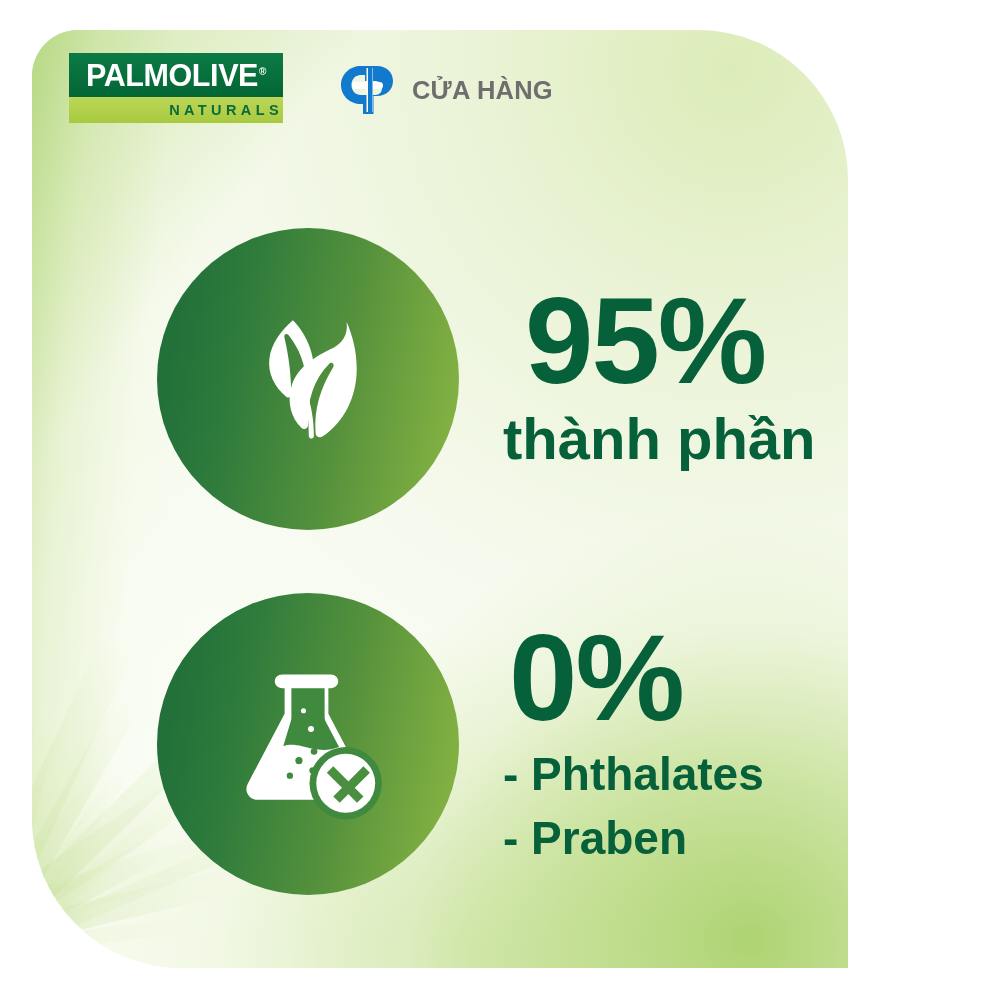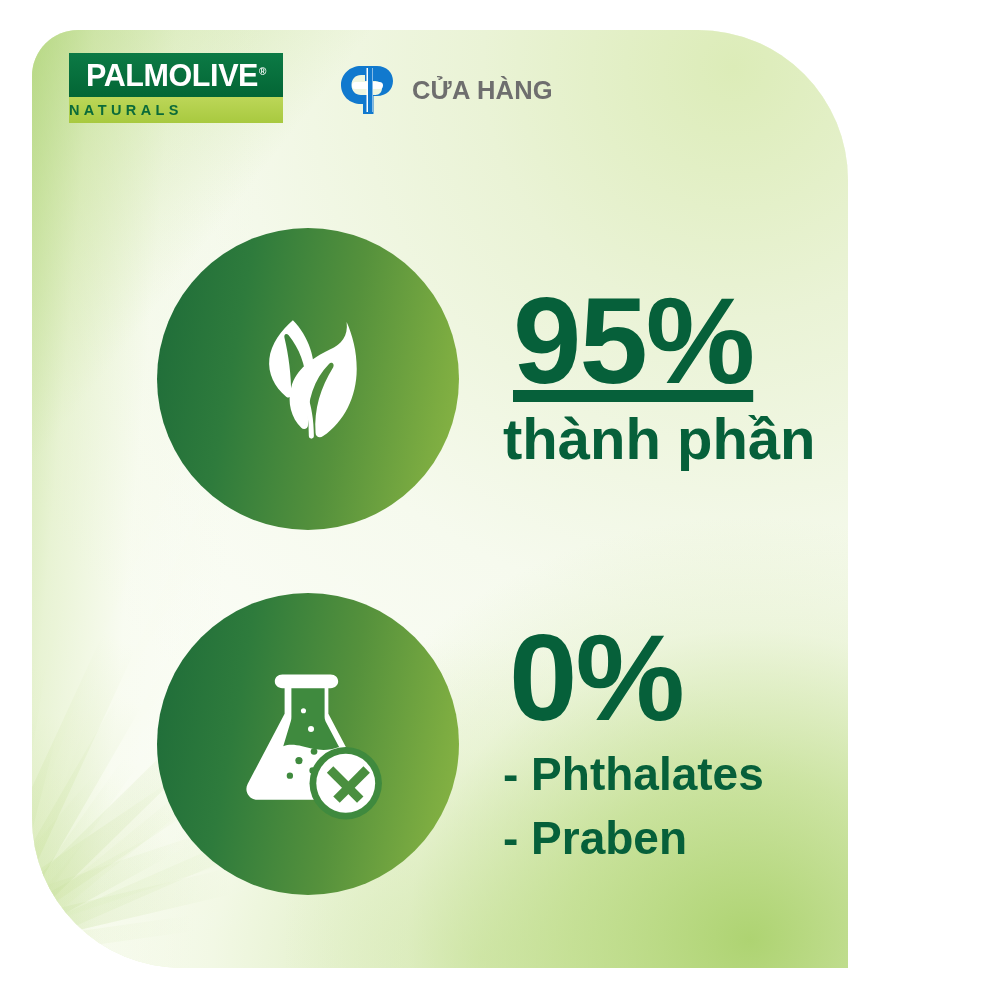--- a/index.html
+++ b/index.html
@@ -109,21 +109,21 @@
     vertical-align: super;
     font-weight: 700;
     margin-left: 1px;
   }
   .pal-bot {
     background: #b2cf4b;
     background: linear-gradient(180deg, #bcd658 0%, #a8c93f 100%);
     height: 26px;
     display: flex;
     align-items: center;
-    justify-content: flex-start;
+    justify-content: flex-end;
   }
   .pal-nat {
     color: #0b6b39;
     font-weight: 700;
     font-size: 14.5px;
     letter-spacing: 4.4px;
     line-height: 1;
     white-space: nowrap;
   }
 
@@ -171,21 +171,21 @@
   .sub {
     color: #06603a;
     font-weight: 700;
     line-height: 1.26;
     white-space: nowrap;
   }
 
   
   #feature-natural { left: 125px; top: 198px; }
   #feature-natural .circle { width: 302px; height: 302px; }
-  #feature-natural .big { font-size: 123px; margin-left: 10px; text-decoration: underline; }
+  #feature-natural .big { font-size: 123px; margin-left: 22px; }
   #feature-natural .sub { font-size: 58px; margin-top: 2px; }
 
   
   #feature-free { left: 125px; top: 563px; }
   #feature-free .circle { width: 302px; height: 302px; }
   #feature-free .big { font-size: 123px; margin-left: 6px; }
   #feature-free .sub { font-size: 46px; margin-top: 10px; }
   #feature-free .sub + .sub { margin-top: 6px; }
 </style>
 </head>

